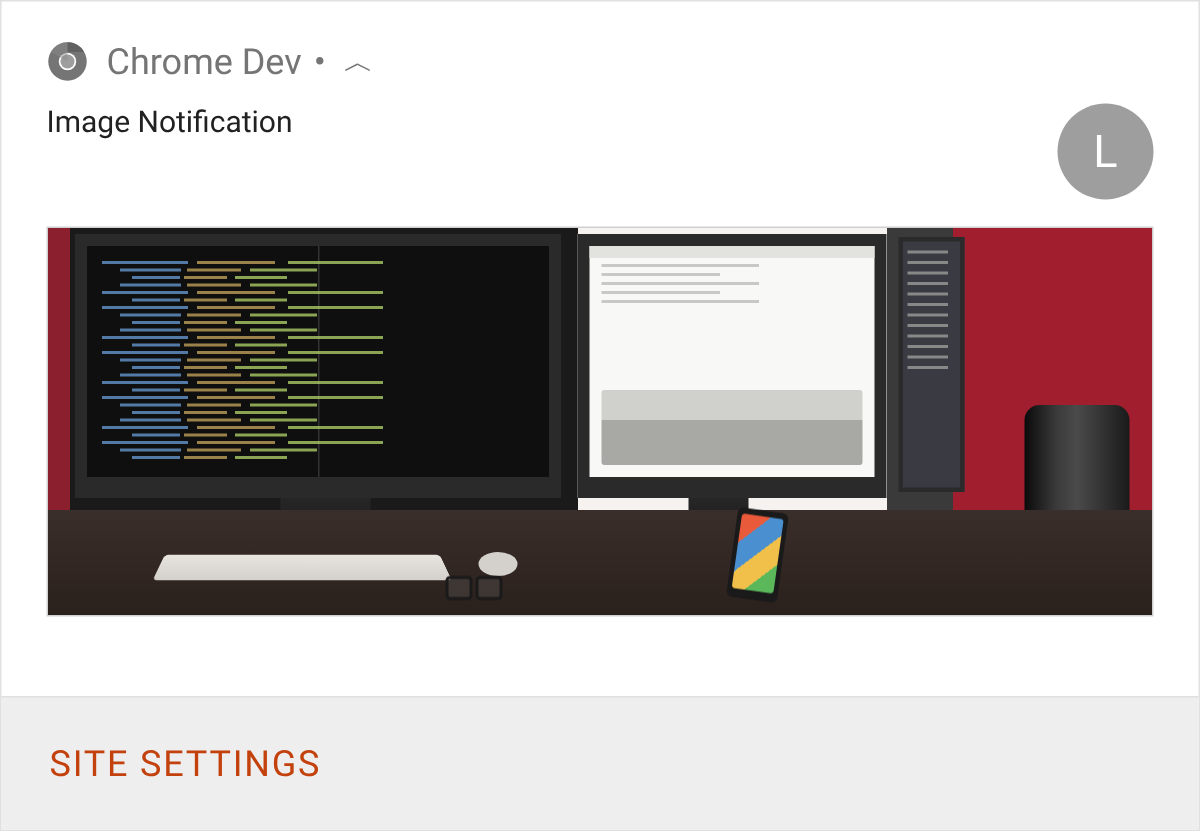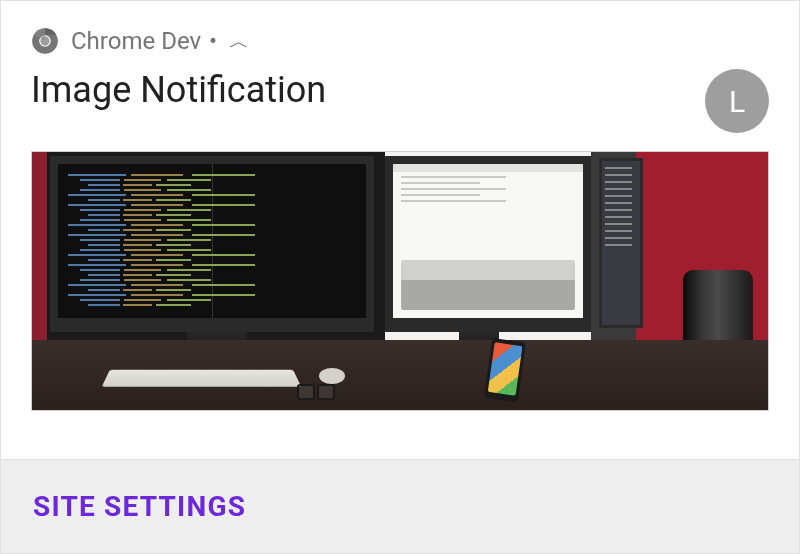--- a/index.html
+++ b/index.html
@@ -48,21 +48,21 @@
       font-size: 20px;
       color: #757575;
     }
     .title-row {
       padding: 0 30px 18px 30px;
       display: flex;
       justify-content: space-between;
       align-items: flex-start;
     }
     .title {
-      font-size: 36px;
+      font-size: 20px;
       color: #212121;
       font-weight: 400;
     }
     .avatar {
       width: 64px;
       height: 64px;
       border-radius: 50%;
       background: #9e9e9e;
       display: flex;
       align-items: center;
@@ -268,23 +268,23 @@
     }
     .stand-1 { left: 21%; }
     .stand-2 { left: 58%; width: 40px; }
     .actions {
       margin-top: auto;
       background: #eeeeee;
       padding: 30px 32px;
       border-top: 1px solid #e0e0e0;
     }
     .action-button {
-      color: #6d28d9;
-      font-size: 28px;
-      font-weight: 700;
+      color: #c2410c;
+      font-size: 24px;
+      font-weight: 400;
       letter-spacing: 1.2px;
       background: none;
       border: none;
       cursor: pointer;
       padding: 0;
       font-family: inherit;
     }
   </style>
 </head>
 <body>

